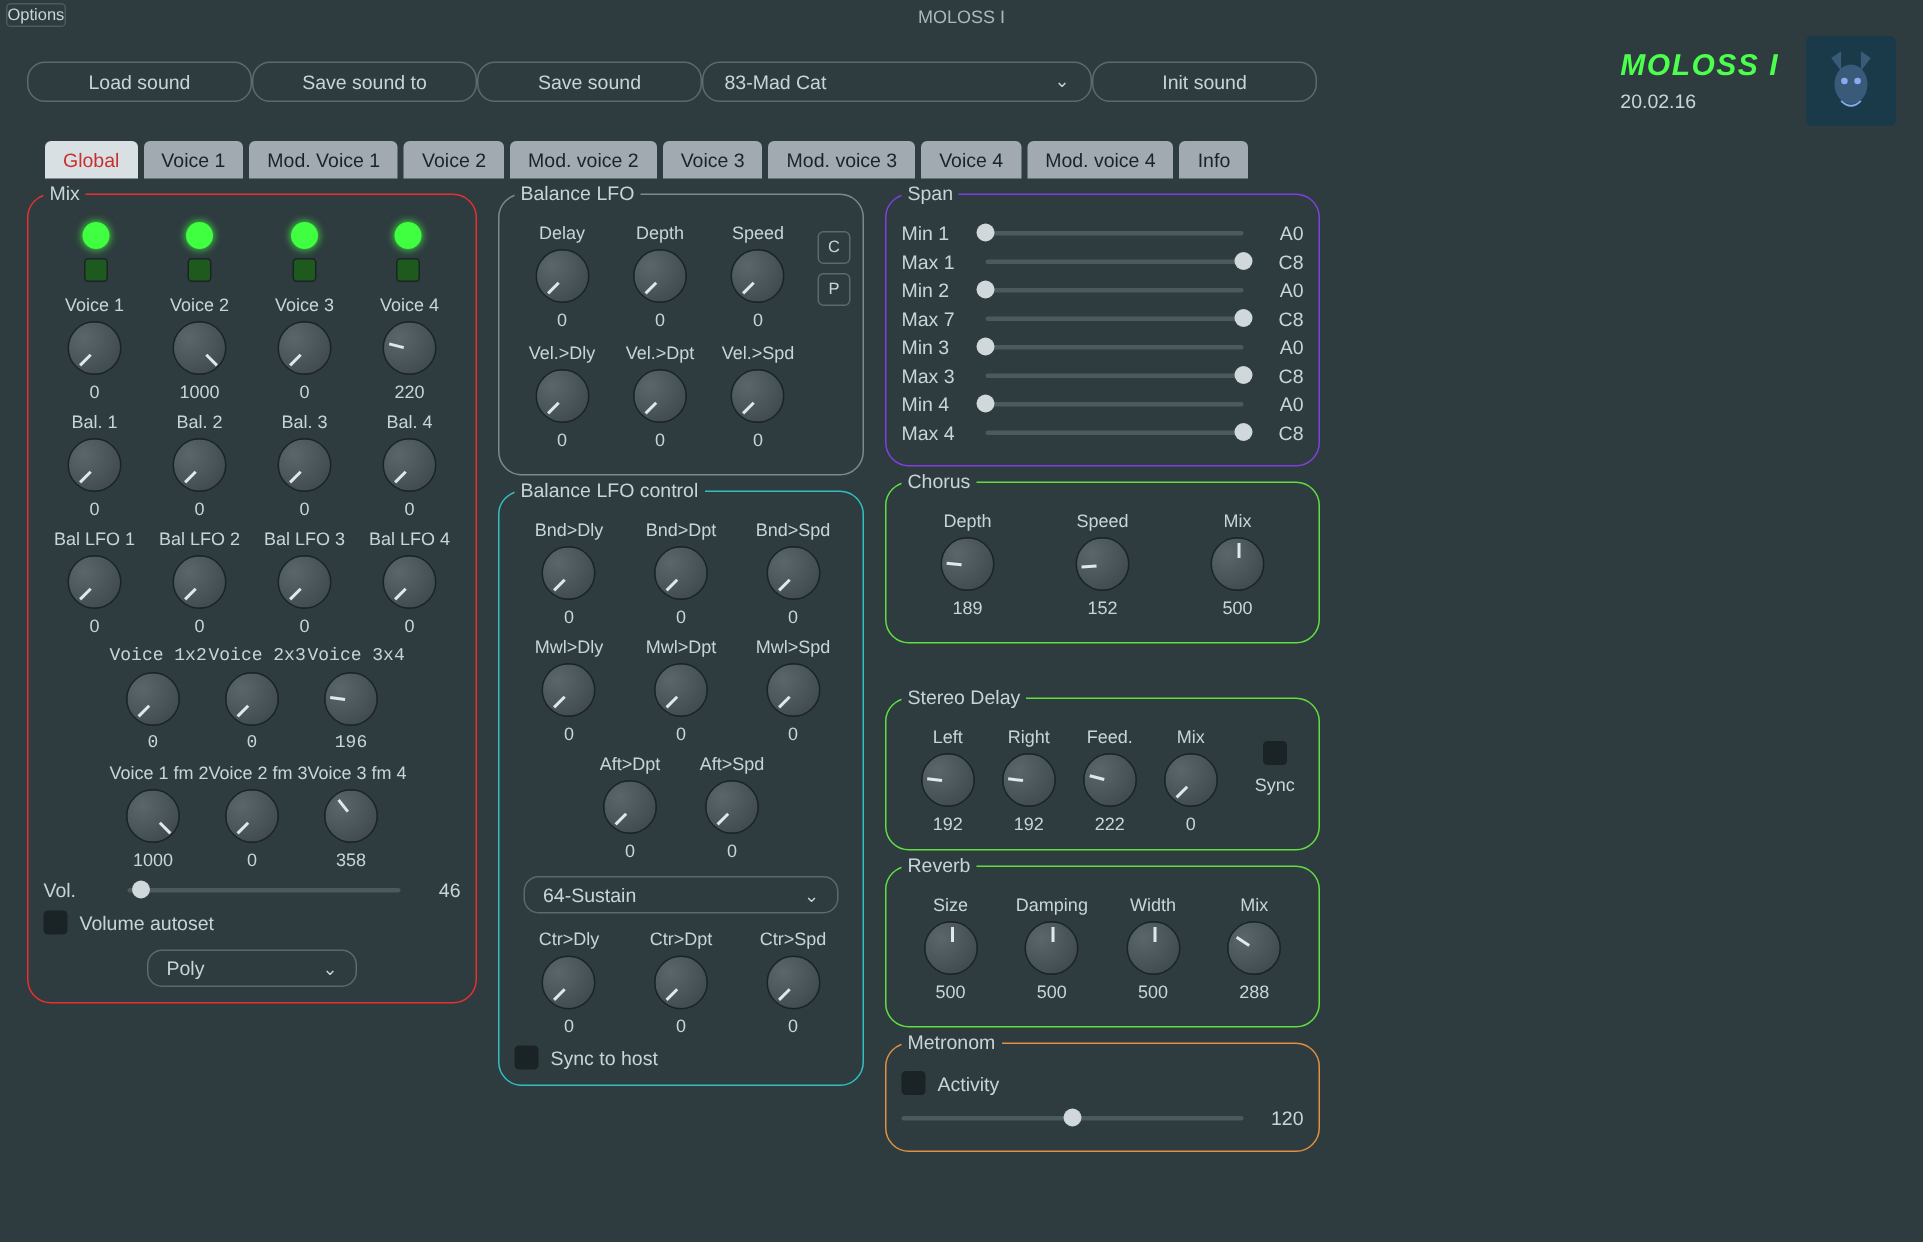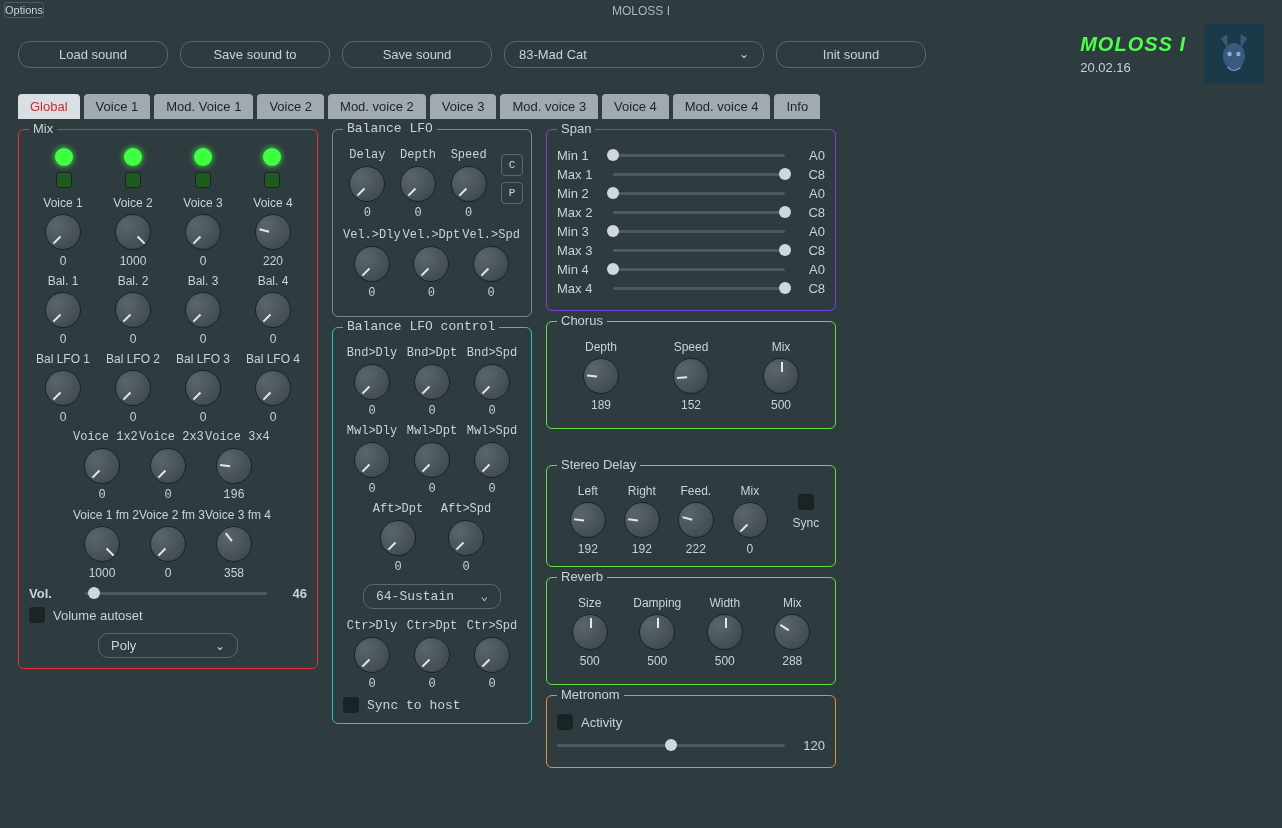--- a/index.html
+++ b/index.html
@@ -28,21 +28,21 @@
   font-size: 11px;
   border: 1px solid #4a5a5e;
   padding: 1px 0;
   border-radius: 3px;
   background: #2e3b3f;
   color: #c8d4d8;
   cursor: pointer;
 }
 .toolbar {
   display: flex;
-  gap: 12px;
+  gap: 0;
   padding: 2px 18px 6px 18px;
   align-items: center;
 }
 .tb-btn {
   border: 1px solid #5a6a6e;
   background: #2e3b3f;
   color: #c8d4d8;
   border-radius: 12px;
   padding: 5px 0;
   text-align: center;
@@ -80,54 +80,54 @@
   width: 60px;
   height: 60px;
   background: #1a3a4a;
   border-radius: 4px;
   display:flex;align-items:center;justify-content:center;
 }
 .logo svg{width:44px;height:44px}
 .tabs {
   display: flex;
   gap: 4px;
-  padding: 0 18px;
+  padding: 0 30px;
   margin-top: 4px;
 }
 .tab {
   background: #a0aab0;
   color: #1a2426;
   padding: 5px 12px;
   border-radius: 4px 4px 0 0;
   font-size: 13px;
   cursor: pointer;
 }
 .tab.active { background: #d8e0e4; color: #c83030; }
 .main {
   display: flex;
   gap: 14px;
   padding: 10px 18px;
 }
 .panel {
   border: 1px solid;
-  border-radius: 6px;
+  border-radius: 16px;
   padding: 18px 10px 10px 10px;
   position: relative;
   margin-bottom: 10px;
 }
 .panel-title {
   position: absolute;
   top: -9px;
   left: 10px;
   background: #2e3b3f;
   padding: 0 4px;
   font-size: 13px;
 }
 .col1 { width: 300px; }
-.col2 { width: 200px; font-family: Liberation Mono, monospace; }
+.col2 { width: 244px; }
 .col3 { width: 290px; }
 .knob-row { display: flex; justify-content: space-around; margin-bottom: 6px; gap: 2px; }
 .knob-cell { width: 58px; text-align: center; }
 .knob-label { font-size: 12px; margin-bottom: 4px; white-space: nowrap; }
 .knob {
   width: 36px; height: 36px;
   border-radius: 50%;
   background: radial-gradient(circle at 30% 30%, #5a666a, #3a4448);
   border: 1px solid #1a2426;
   margin: 0 auto;
@@ -329,21 +329,21 @@
             <div class="knob-label">Voice 2 fm 3</div>
             <div class="knob" style="--r: -135deg; transform: none; --deg: -135deg;"></div>
             <div class="knob-val">0</div>
           </div>
           <div class="knob-cell">
             <div class="knob-label">Voice 3 fm 4</div>
             <div class="knob" style="--r: -135deg; transform: none; --deg: -38.34deg;"></div>
             <div class="knob-val">358</div>
           </div>
         </div>
-      <div class="slider-row" style="margin-top:6px;font-weight:bold;">
+      <div class="slider-row" style="margin-top:6px;">
         <span class="lbl">Vol.</span>
         <div class="slider-track">
             <div class="slider-thumb" style="left:5%"></div>
           </div>
         <span class="val">46</span>
       </div>
       <div class="check-line">
         <div class="check-box"></div>
         <span>Volume autoset</span>
       </div>
@@ -438,21 +438,21 @@
             <div class="knob-label">Aft&gt;Dpt</div>
             <div class="knob" style="--r: -135deg; transform: none; --deg: -135deg;"></div>
             <div class="knob-val">0</div>
           </div>
           <div class="knob-cell">
             <div class="knob-label">Aft&gt;Spd</div>
             <div class="knob" style="--r: -135deg; transform: none; --deg: -135deg;"></div>
             <div class="knob-val">0</div>
           </div>
         </div>
-      <div class="sel" style="margin:10px 20px;align-items:center;">
+      <div class="sel" style="margin:10px 6px;align-items:center;">
         <span>64-Sustain</span>
         <span class="chev">⌄</span>
       </div>
       <div class="knob-row" id="ctr-row">
           <div class="knob-cell">
             <div class="knob-label">Ctr&gt;Dly</div>
             <div class="knob" style="--r: -135deg; transform: none; --deg: -135deg;"></div>
             <div class="knob-val">0</div>
           </div>
           <div class="knob-cell">
@@ -492,21 +492,21 @@
             <span class="val">C8</span>
           </div>
           <div class="slider-row">
             <span class="lbl">Min 2</span>
             <div class="slider-track">
               <div class="slider-thumb" style="left:0%"></div>
             </div>
             <span class="val">A0</span>
           </div>
           <div class="slider-row">
-            <span class="lbl">Max 2</span>
+            <span class="lbl">Max 7</span>
             <div class="slider-track">
               <div class="slider-thumb" style="left:100%"></div>
             </div>
             <span class="val">C8</span>
           </div>
           <div class="slider-row">
             <span class="lbl">Min 3</span>
             <div class="slider-track">
               <div class="slider-thumb" style="left:0%"></div>
             </div>

